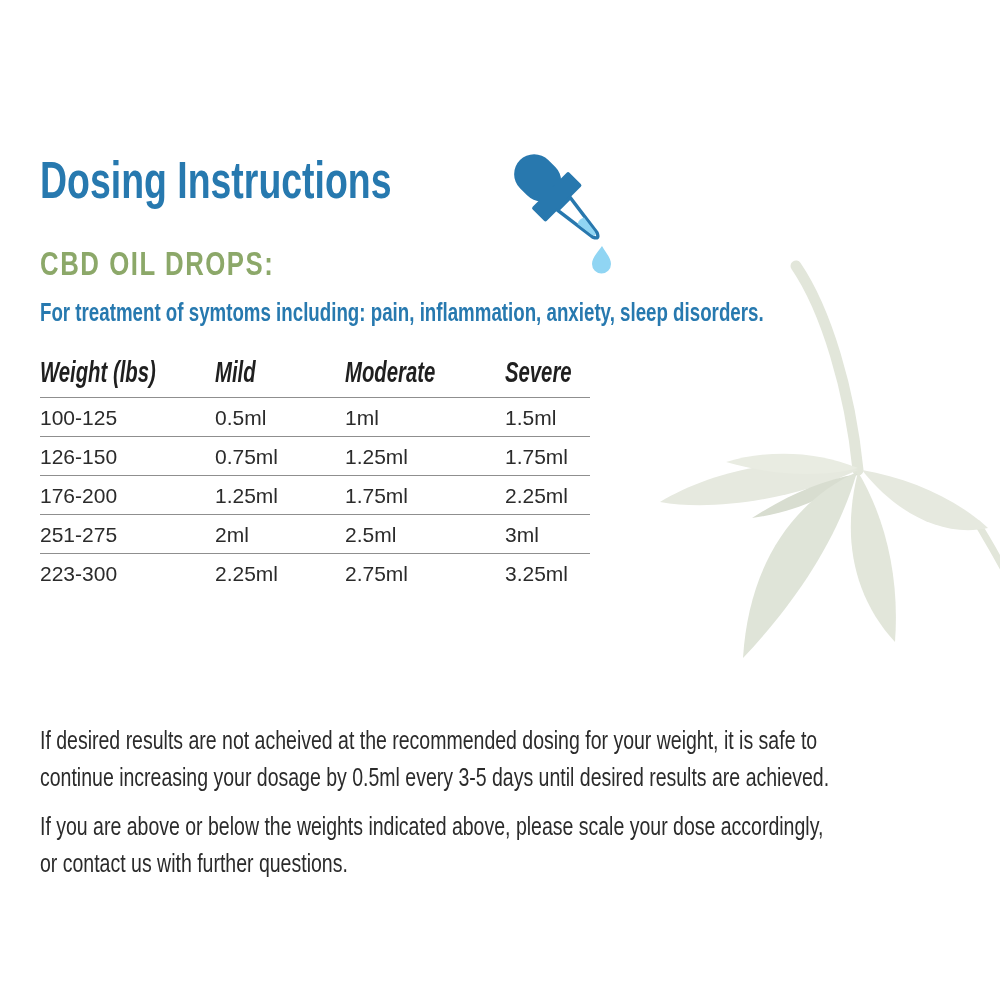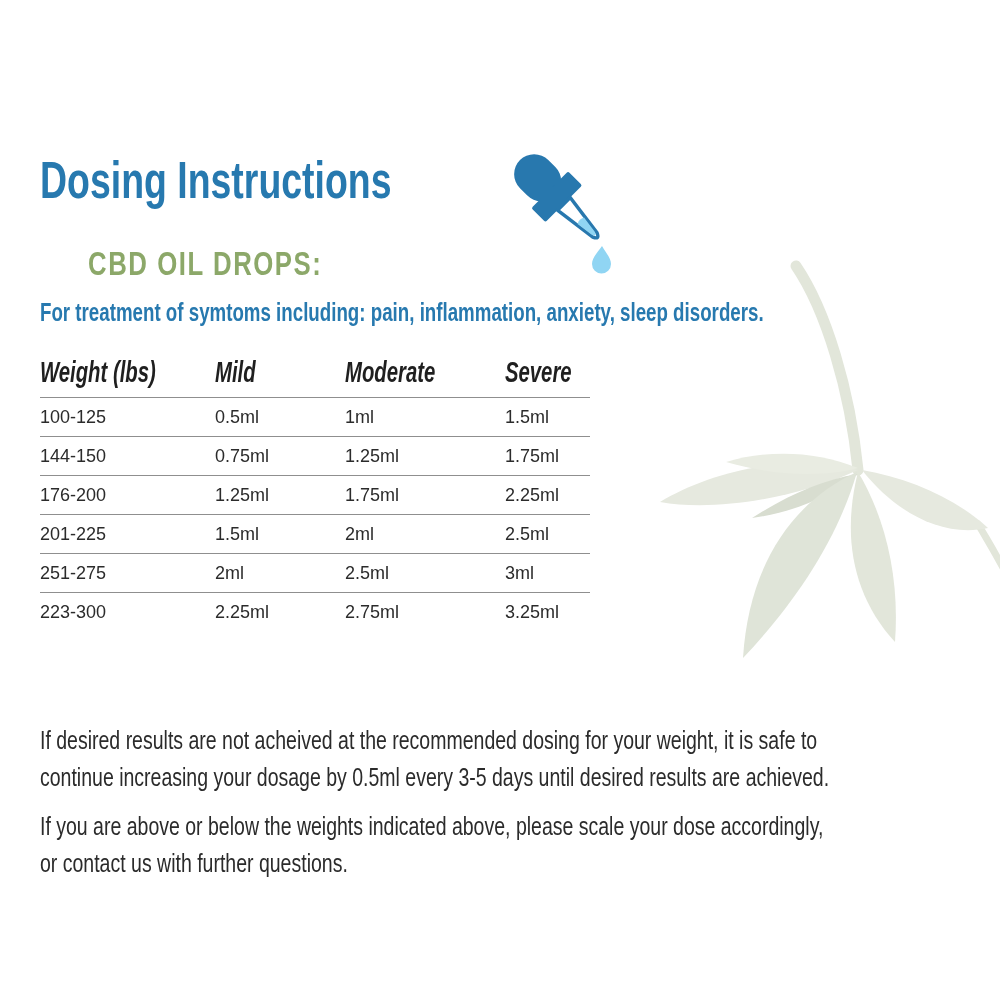--- a/index.html
+++ b/index.html
@@ -12,34 +12,34 @@
 
   
   .cx { display:inline-block; transform-origin:0 50%; white-space:nowrap; }
 
   #title-wrap   { position:absolute; left:40px; top:154px; margin:0; }
   .t-title { font-size:52px; font-weight:bold; line-height:52px;
              color:var(--title_blue,#2779AF); transform:scaleX(0.72); letter-spacing:0px; }
 
   #dropper { position:absolute; left:498px; top:140px; }
 
-  #cbd-wrap { position:absolute; left:40px; top:246px;margin-left:48px; }
+  #cbd-wrap { position:absolute; left:40px; top:246px; }
   .t-label { font-size:33px; font-weight:bold; line-height:36px;
              color:var(--label_green,#8CA869); letter-spacing:2px; transform:scaleX(0.78); }
 
   #subtitle-wrap { position:absolute; left:40px; top:297px; }
   .t-sub { font-size:26px; font-weight:bold; line-height:30px;
            color:var(--title_blue,#2779AF); transform:scaleX(0.72); }
 
   table.dosage { position:absolute; left:40px; top:356px; width:550px;
                  border-collapse:collapse; table-layout:fixed; }
   table.dosage th { text-align:left; padding:0 0 9px 0; vertical-align:bottom;font-style:italic; }
   .t-th { font-size:29px; font-weight:bold; line-height:32px;
           color:#1f1f1f; transform:scaleX(0.70); }
-  table.dosage td { font-size:18px; line-height:27px; color:var(--body_text,#2B2B2B);
+  table.dosage td { font-size:21px; line-height:27px; color:var(--body_text,#2B2B2B);
                     padding:5.5px 0; }
   table.dosage tbody tr { border-top:1.5px solid var(--divider_gray,#8F8F8F); }
 
   .footer-p { position:absolute; left:40px; margin:0; }
   #footer-p1 { top:722px; }
   #footer-p2 { top:808px; }
   .line { display:block; height:37px; }
   .t-foot { font-size:25px; line-height:37px; color:var(--body_text,#2B2B2B);
             transform:scaleX(0.78); }
 </style>
@@ -99,36 +99,30 @@
           </tr>
       </thead>
       <tbody>
           <tr>
             <td>100-125</td>
             <td>0.5ml</td>
             <td>1ml</td>
             <td>1.5ml</td>
           </tr>
           <tr>
-            <td>144-150</td>
+            <td>126-150</td>
             <td>0.75ml</td>
             <td>1.25ml</td>
             <td>1.75ml</td>
           </tr>
           <tr>
             <td>176-200</td>
             <td>1.25ml</td>
             <td>1.75ml</td>
             <td>2.25ml</td>
-          </tr>
-          <tr>
-            <td>201-225</td>
-            <td>1.5ml</td>
-            <td>2ml</td>
-            <td>2.5ml</td>
           </tr>
           <tr>
             <td>251-275</td>
             <td>2ml</td>
             <td>2.5ml</td>
             <td>3ml</td>
           </tr>
           <tr>
             <td>223-300</td>
             <td>2.25ml</td>

